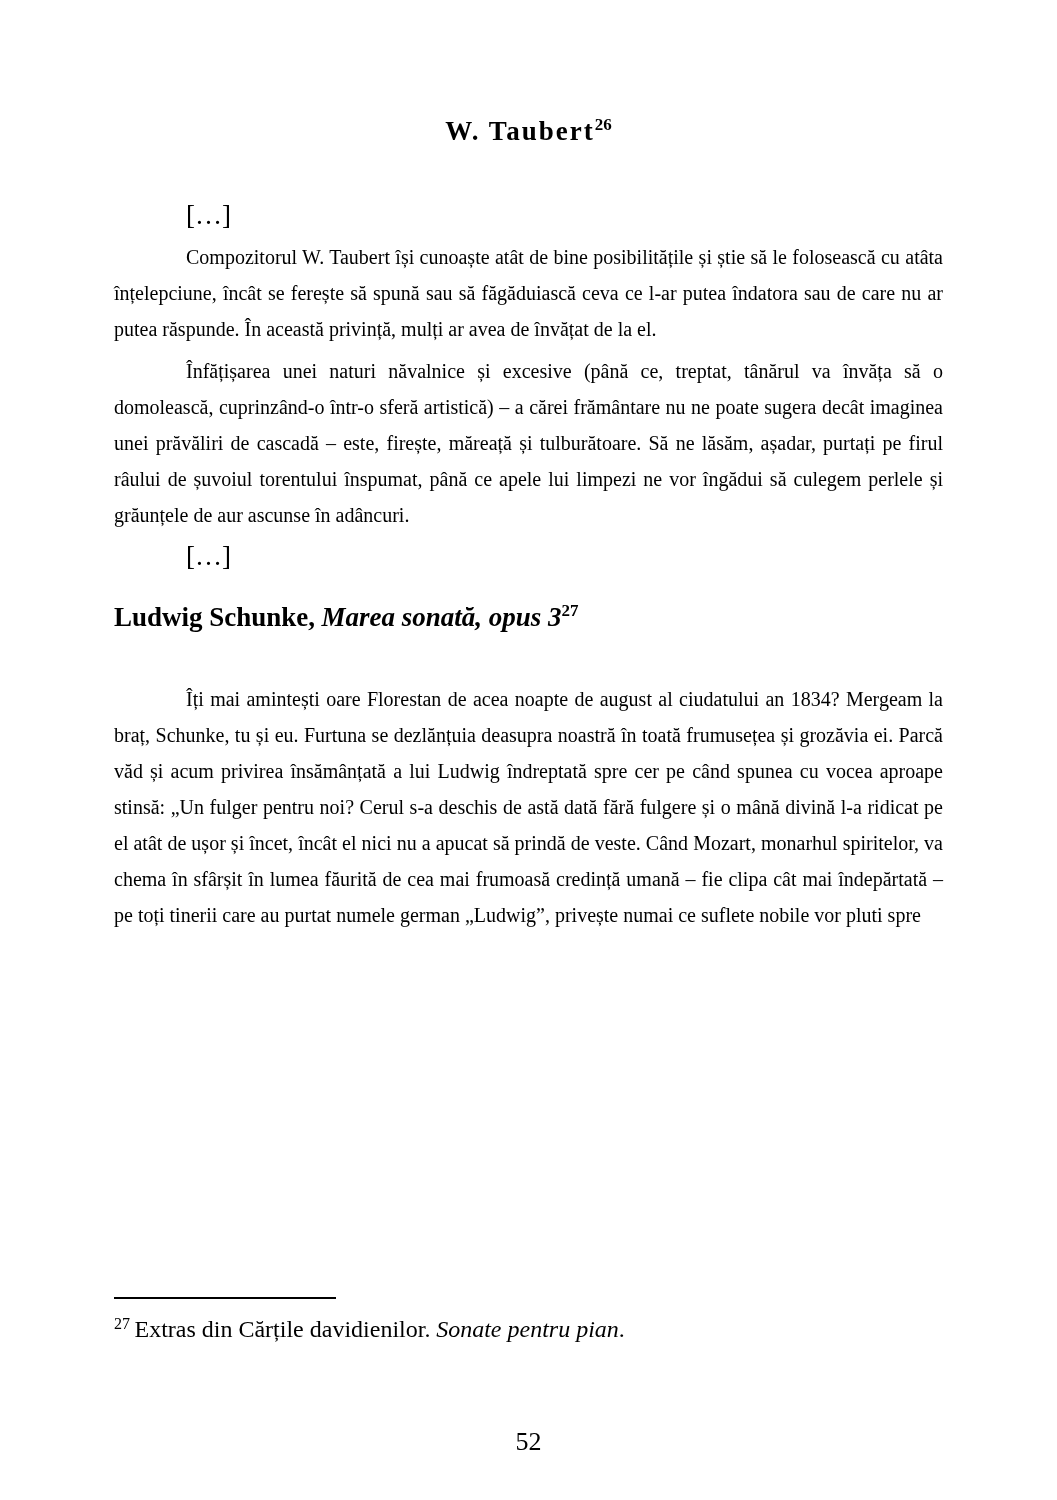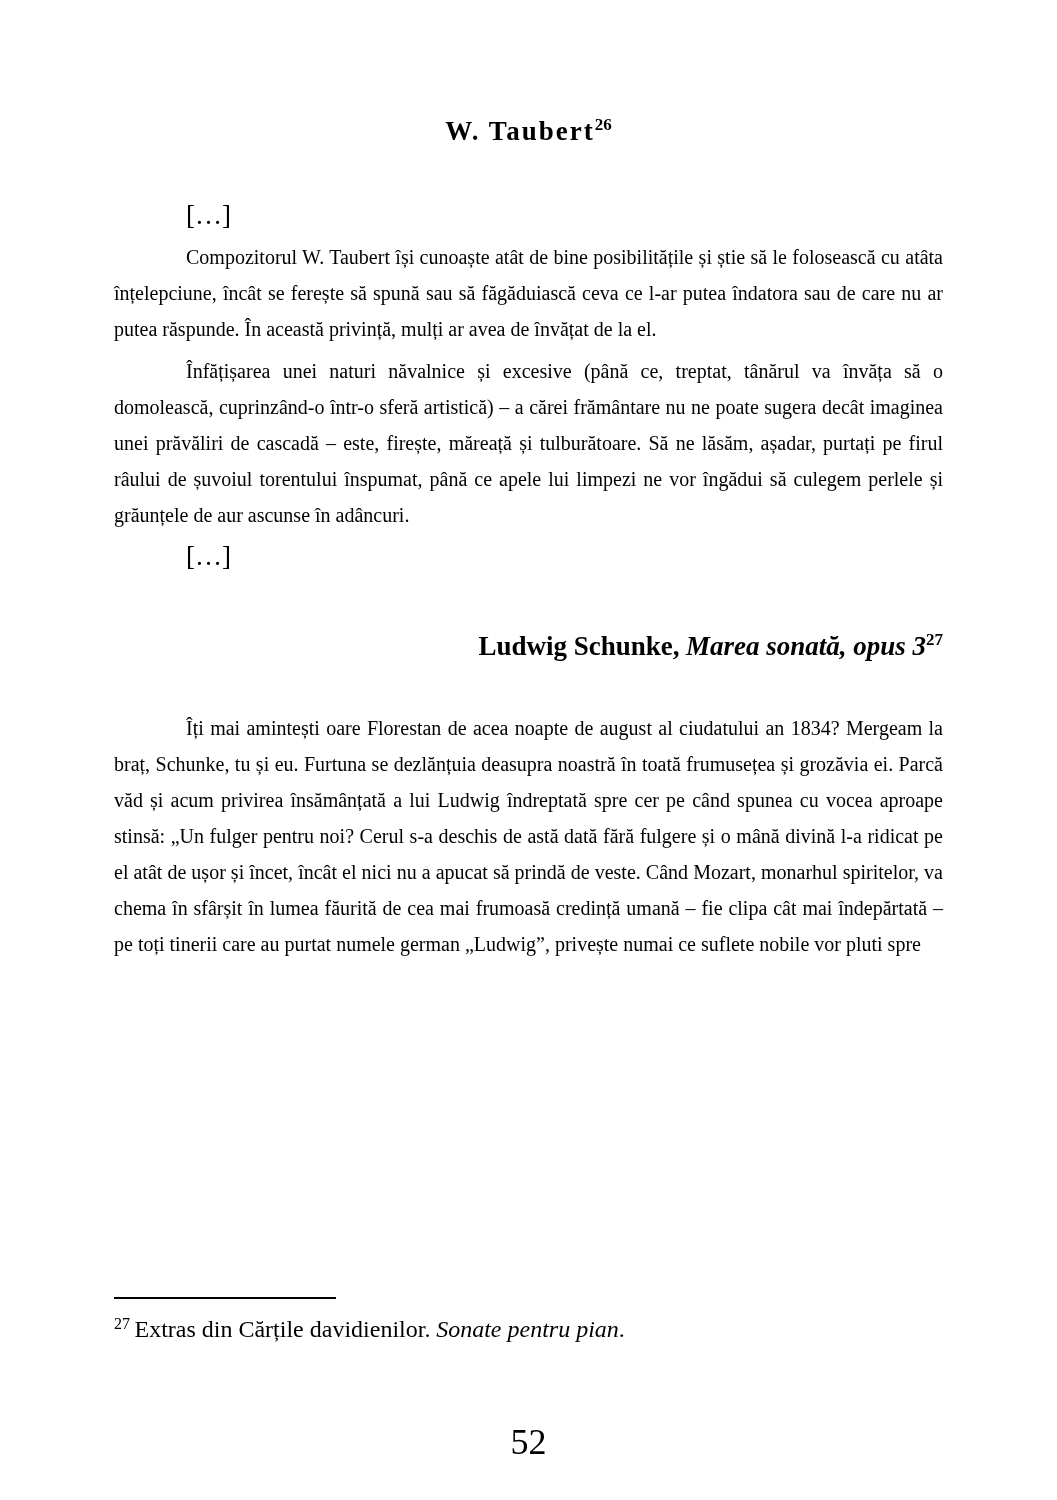--- a/index.html
+++ b/index.html
@@ -43,25 +43,25 @@
   }
   .ellipsis.tight { margin-top: 5px; }
   .para {
     margin: 6px 0 0;
     font-size: 20px;
     line-height: 36px;
     text-align: justify;
     text-indent: 72px;
   }
   .title-sub {
-    margin: 54px 0 46px;
+    margin: 25px 0 46px;
     font-size: 27px;
     line-height: 36px;
     font-weight: bold;
-    text-align: right;
+    text-align: left;
   }
   .title-sub .work-title { font-style: italic; margin-left: 0.24em; }
   .footnotes {
     position: absolute;
     left: 114px;
     top: 1297px;
     width: 829px;
     font-size: 24px;
   }
   .fn-rule {
@@ -79,21 +79,21 @@
     top: -8px;
     margin-right: 0.28em;
   }
   .fn .work-title { font-style: italic; margin-left: 0.24em; }
   .page-number {
     position: absolute;
     left: 0;
     top: 1428px;
     width: 100%;
     text-align: center;
-    font-size: 36px;
+    font-size: 26px;
     line-height: 28px;
   }
 </style>
 </head>
 <body>
 
 <div class="page">
   <div class="content">
 
     <h1 class="title-main"><span>W. Taubert</span><sup class="fn-ref">26</sup></h1>

